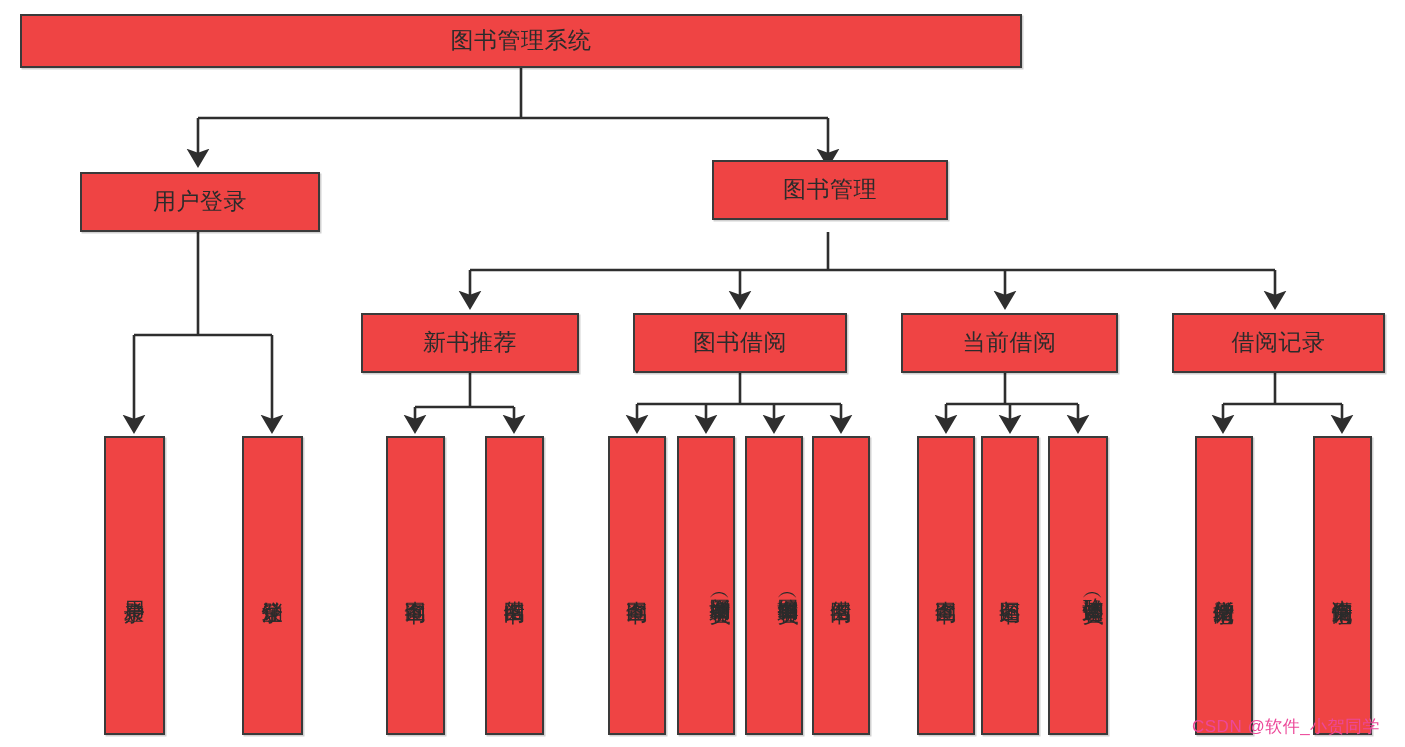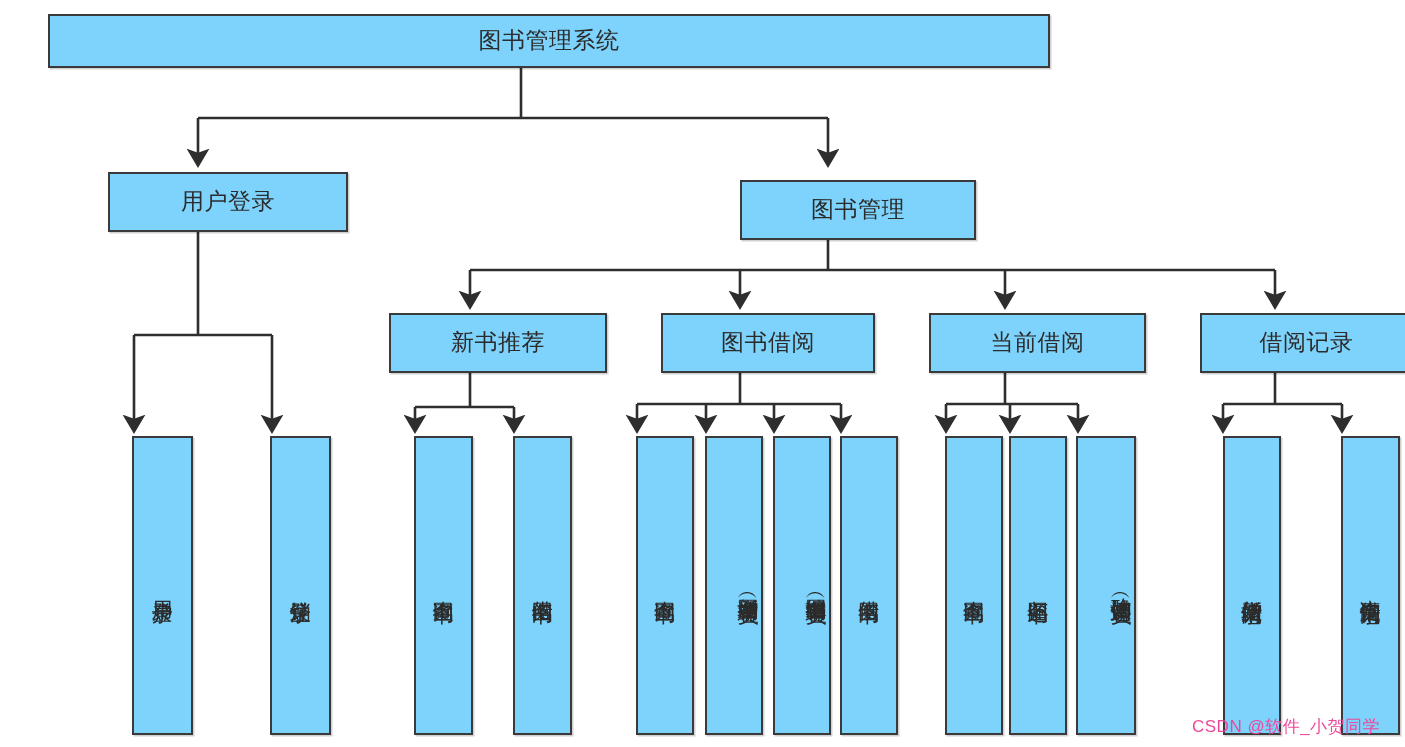--- a/index.html
+++ b/index.html
@@ -22,27 +22,26 @@
     left: 0;
     top: 0;
     width: 1405px;
     height: 747px;
     pointer-events: none;
   }
   .node {
     position: absolute;
     box-sizing: border-box;
     border: 2.5px solid #3a3a3a;
-    background: #7dd3fc;
+    background: #ef4444;
     display: flex;
     align-items: center;
     justify-content: center;
     color: #2b2b2b;
     box-shadow: 1.5px 1.5px 0 rgba(0,0,0,0.18);
-    margin-left: 28px;
   }
   .node.horiz {
     font-size: 23px;
     letter-spacing: 0.5px;
     line-height: 1.2;
     text-align: center;
   }
   .node.vert {
     writing-mode: vertical-rl;
     text-orientation: upright;
@@ -125,21 +124,21 @@
     </g>
   </svg>
 
   <div class="node horiz" style="left:20px; top:14px; width:1002px; height:54px;">
     <span>图书管理系统</span>
   </div>
 
   <div class="node horiz" style="left:80px; top:172px; width:240px; height:60px;">
     <span>用户登录</span>
   </div>
-  <div class="node horiz" style="left:712px; top:180px; width:236px; height:60px;">
+  <div class="node horiz" style="left:712px; top:160px; width:236px; height:60px;">
     <span>图书管理</span>
   </div>
 
   <div class="node horiz" style="left:361px; top:313px; width:218px; height:60px;">
     <span>新书推荐</span>
   </div>
   <div class="node horiz" style="left:633px; top:313px; width:214px; height:60px;">
     <span>图书借阅</span>
   </div>
   <div class="node horiz" style="left:901px; top:313px; width:217px; height:60px;">

